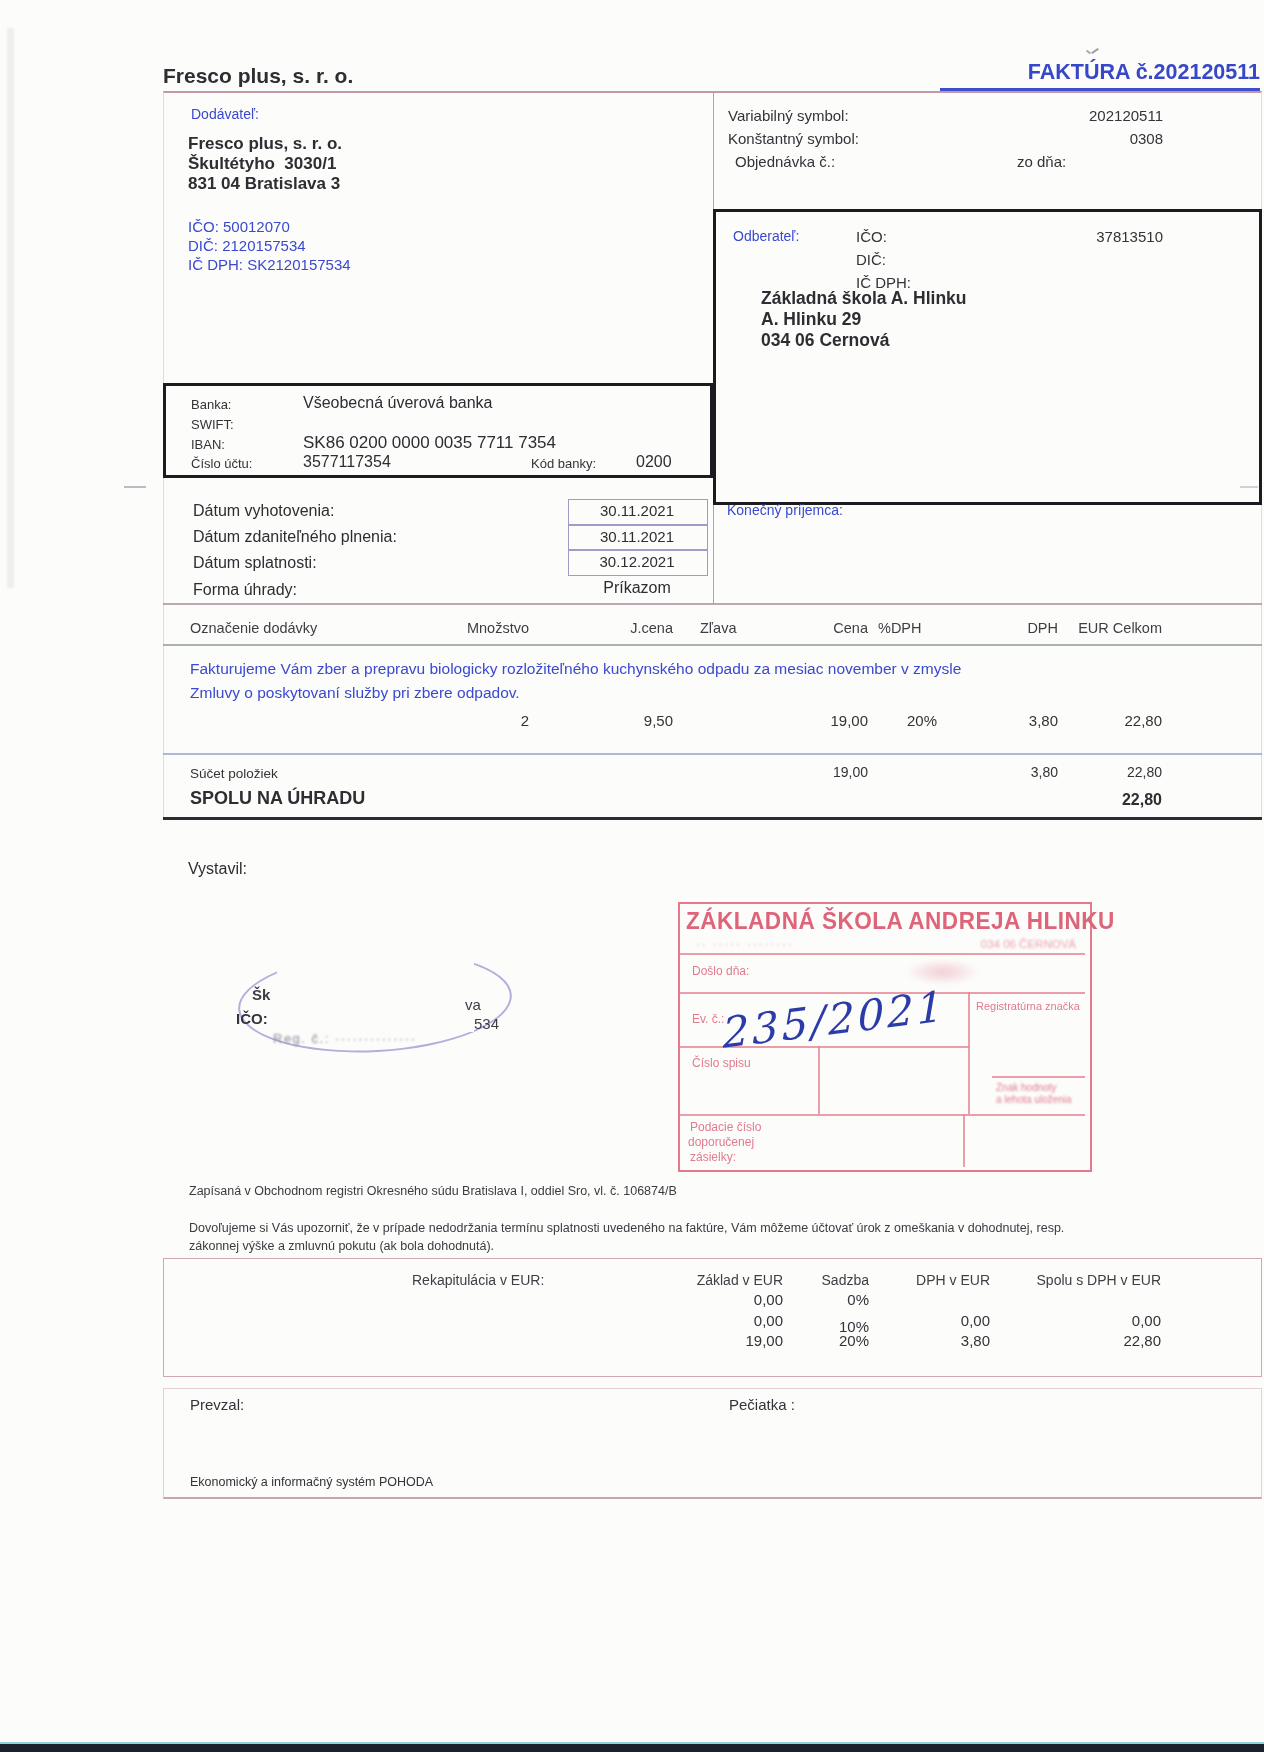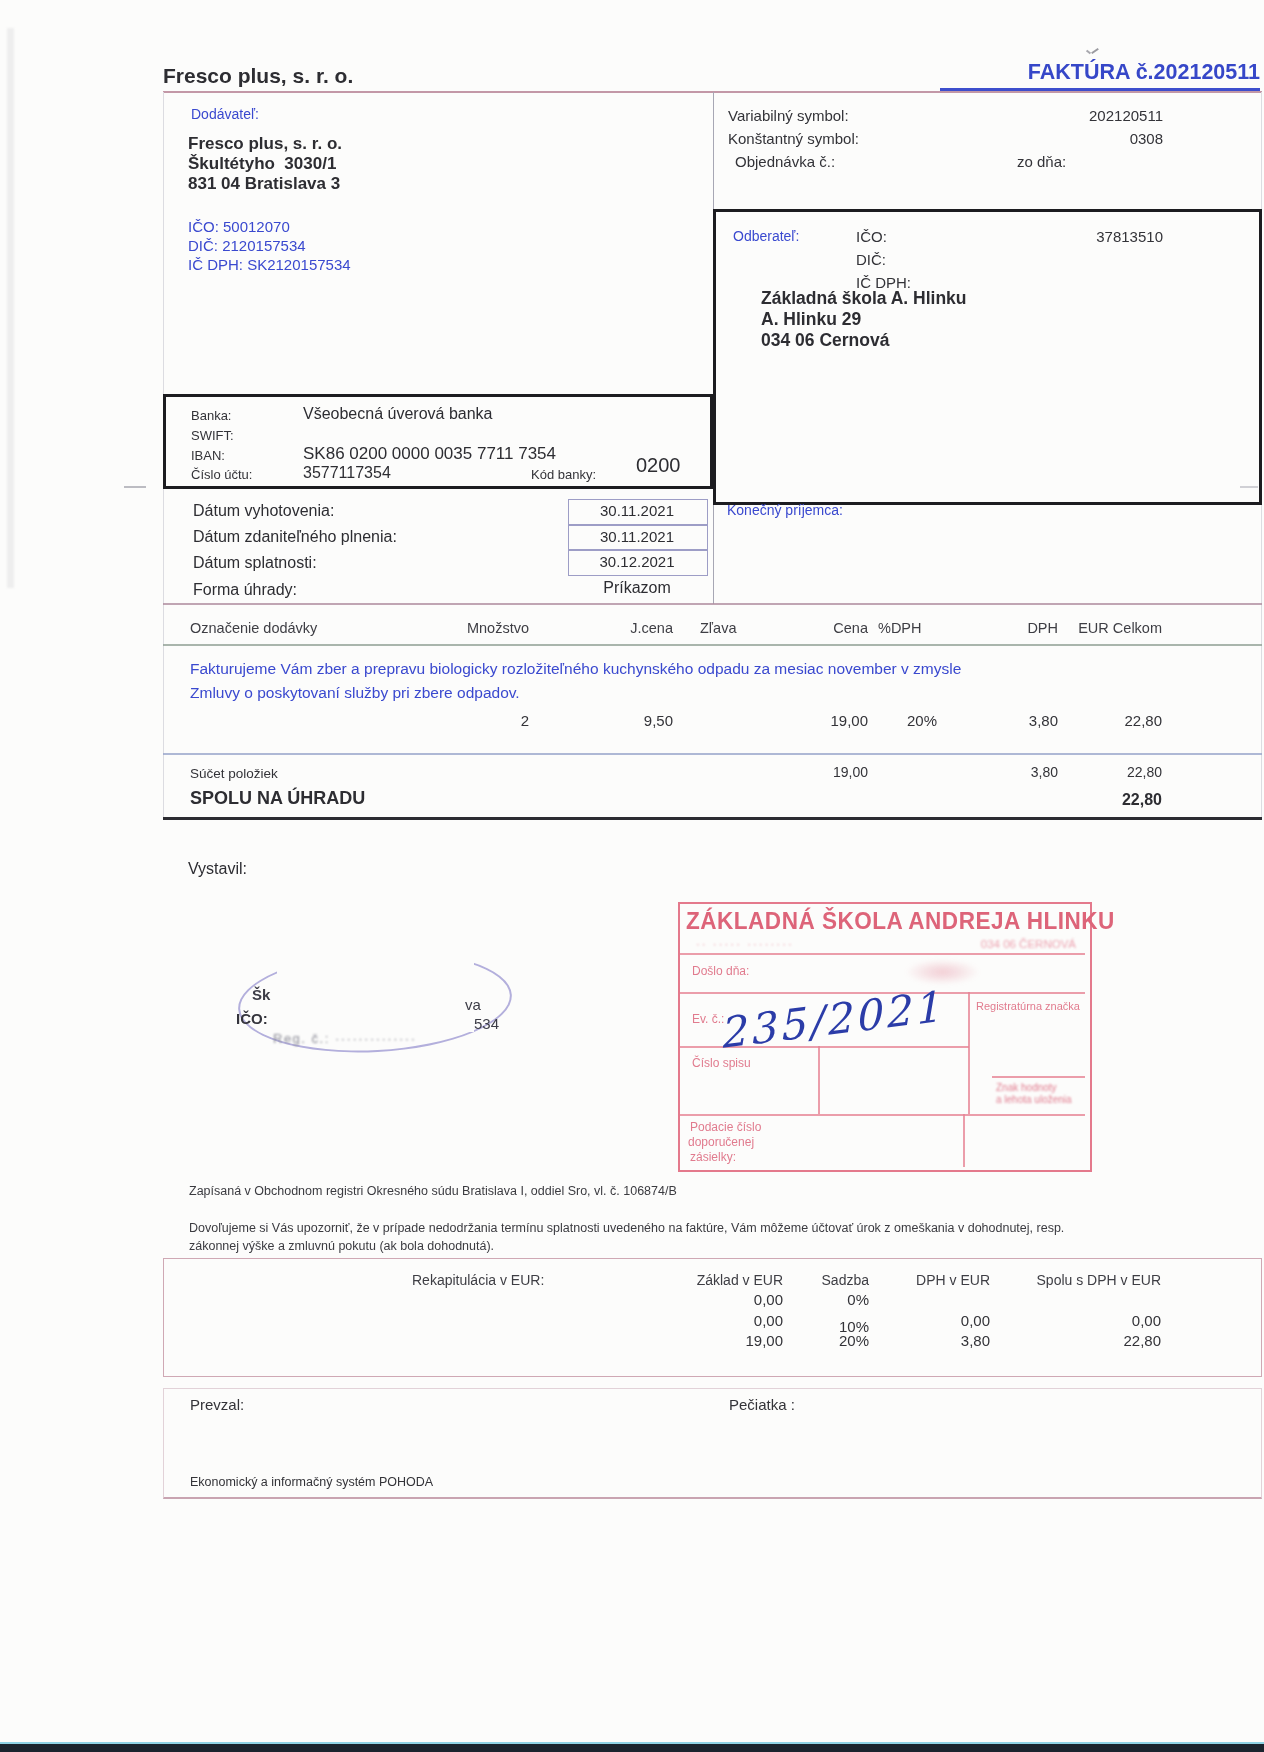--- a/index.html
+++ b/index.html
@@ -56,30 +56,30 @@
     <div class="t blue" style="left:17px;top:16px;font-size:14px;">Odberateľ:</div>
     <div class="t" style="left:140px;top:16px;font-size:15px;">IČO:</div>
     <div class="t r" style="left:280px;top:16px;width:167px;font-size:15px;">37813510</div>
     <div class="t" style="left:140px;top:39px;font-size:15px;">DIČ:</div>
     <div class="t" style="left:140px;top:62px;font-size:15px;">IČ DPH:</div>
     <div class="t b dark" style="left:45px;top:76px;font-size:17.5px;">Základná škola A. Hlinku</div>
     <div class="t b dark" style="left:45px;top:97px;font-size:17.5px;">A. Hlinku 29</div>
     <div class="t b dark" style="left:45px;top:118px;font-size:17.5px;">034 06 Cernová</div>
   </div>
 
-  <div class="box3" style="left:163px;top:383px;width:544px;height:89px;margin-top:11px;">
+  <div class="box3" style="left:163px;top:383px;width:544px;height:89px;">
     <div class="t" style="left:25px;top:11px;font-size:13px;">Banka:</div>
     <div class="t dark" style="left:137px;top:8px;font-size:16px;">Všeobecná úverová banka</div>
     <div class="t" style="left:25px;top:31px;font-size:13px;">SWIFT:</div>
     <div class="t" style="left:25px;top:51px;font-size:13px;">IBAN:</div>
     <div class="t dark" style="left:137px;top:47px;font-size:17px;">SK86 0200 0000 0035 7711 7354</div>
     <div class="t" style="left:25px;top:70px;font-size:13px;">Číslo účtu:</div>
     <div class="t dark" style="left:137px;top:67px;font-size:16px;">3577117354</div>
     <div class="t" style="left:365px;top:70px;font-size:13px;">Kód banky:</div>
-    <div class="t dark" style="left:470px;top:57px;font-size:20px;">0200</div>
+    <div class="t dark" style="left:470px;top:67px;font-size:16px;">0200</div>
   </div>
 
   <div class="t dark" style="left:193px;top:502px;font-size:16px;">Dátum vyhotovenia:</div>
   <div class="datebox" style="top:499px;"></div>
   <div class="t c dark" style="left:568px;top:502px;width:138px;font-size:15px;">30.11.2021</div>
 
   <div class="t dark" style="left:193px;top:528px;font-size:16px;">Dátum zdaniteľného plnenia:</div>
   <div class="datebox" style="top:524px;"></div>
   <div class="t c dark" style="left:568px;top:528px;width:138px;font-size:15px;">30.11.2021</div>
 

